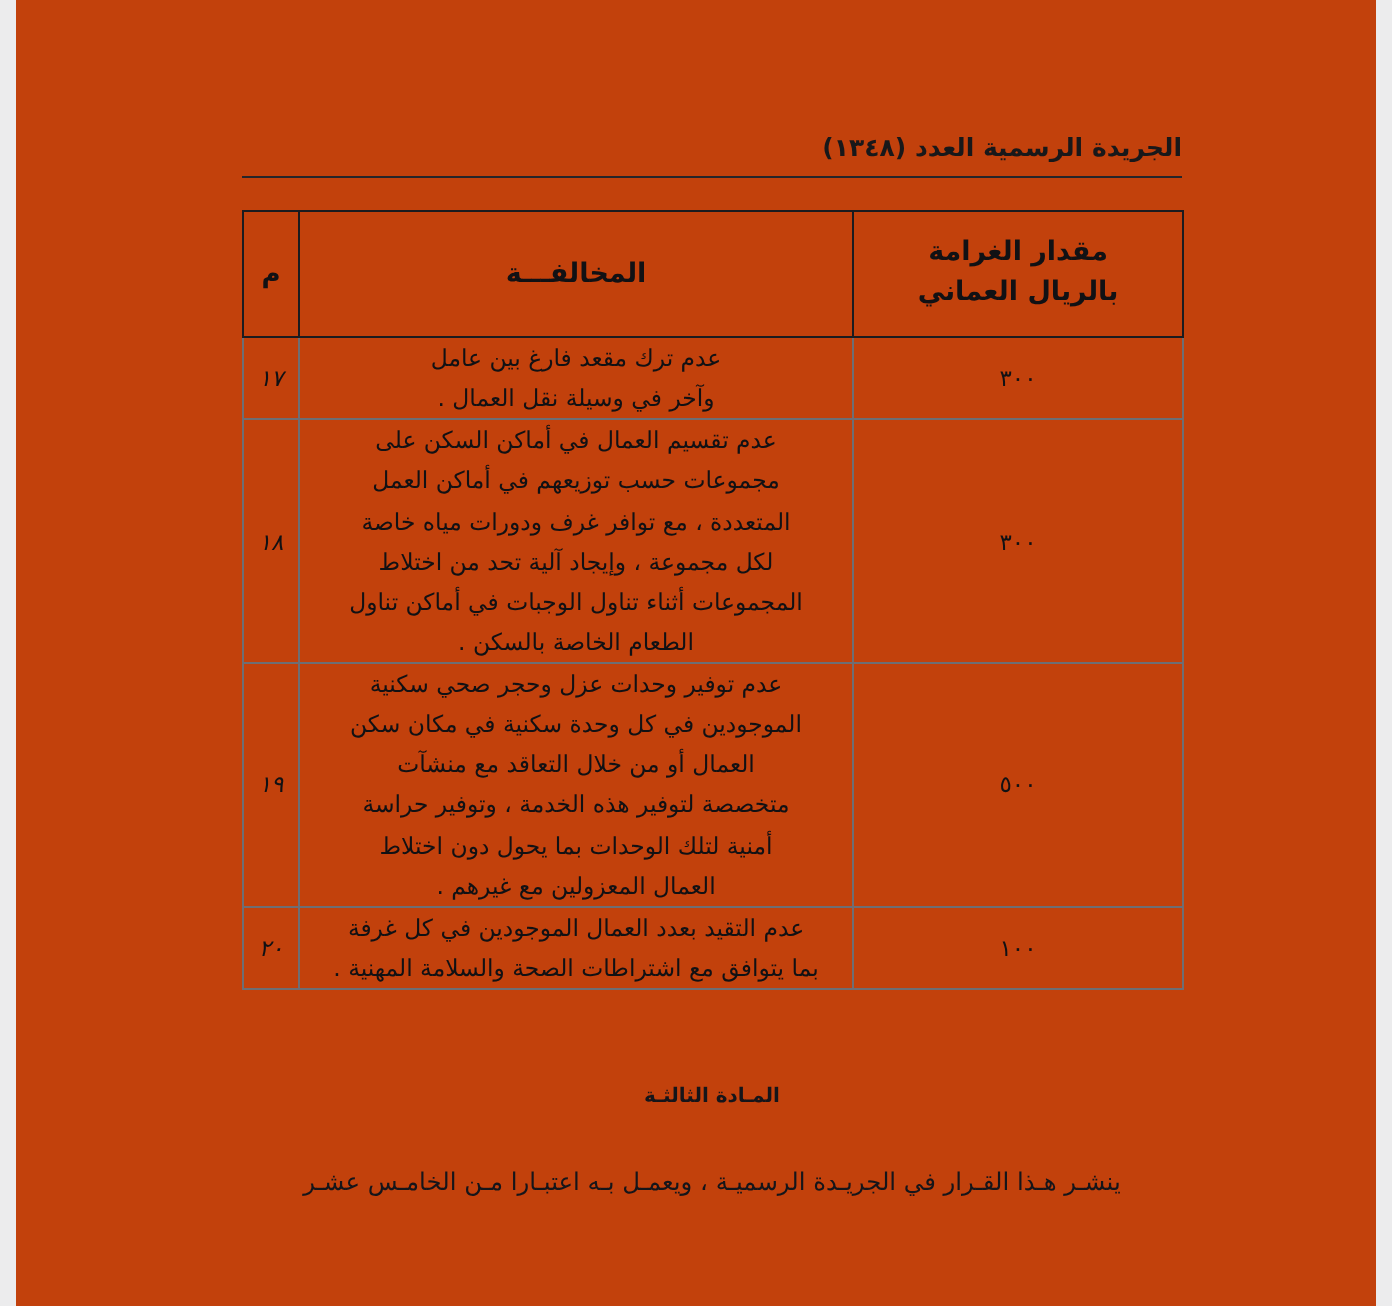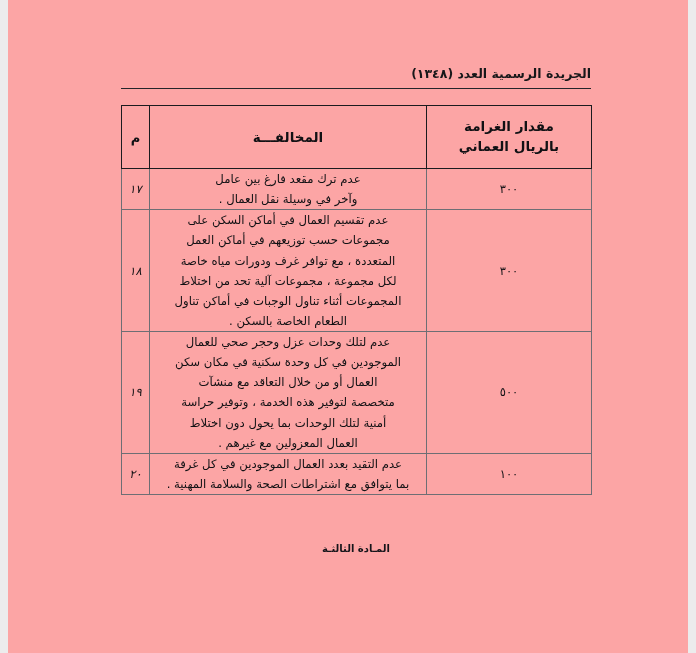--- a/index.html
+++ b/index.html
@@ -12,21 +12,21 @@
     background: #ececed;
     font-family: "DejaVu Sans", "Liberation Sans", sans-serif;
     overflow: hidden;
   }
   .page {
     position: absolute;
     left: 8px;
     top: 0;
     width: 680px;
     height: 653px;
-    background: #fca5a5;
+    background: #c2410c;
   }
   .doc {
     position: absolute;
     left: 113px;
     top: 0;
     width: 470px;
   }
   
   .gazette-header {
     position: absolute;
@@ -168,30 +168,30 @@
             <span>وآخر في وسيلة نقل العمال .</span>
           </td>
           <td class="cell-num">١٧</td>
         </tr>
         <tr>
           <td class="cell-fine">٣٠٠</td>
           <td class="cell-viol">
             <span>عدم تقسيم العمال في أماكن السكن على</span><br>
             <span>مجموعات حسب توزيعهم في أماكن العمل</span><br>
             <span>المتعددة ، مع توافر غرف ودورات مياه خاصة</span><br>
-            <span>لكل مجموعة ، مجموعات آلية تحد من اختلاط</span><br>
+            <span>لكل مجموعة ، وإيجاد آلية تحد من اختلاط</span><br>
             <span>المجموعات أثناء تناول الوجبات في أماكن تناول</span><br>
             <span>الطعام الخاصة بالسكن .</span>
           </td>
           <td class="cell-num">١٨</td>
         </tr>
         <tr>
           <td class="cell-fine">٥٠٠</td>
           <td class="cell-viol">
-            <span>عدم لتلك وحدات عزل وحجر صحي للعمال</span><br>
+            <span>عدم توفير وحدات عزل وحجر صحي سكنية</span><br>
             <span>الموجودين في كل وحدة سكنية في مكان سكن</span><br>
             <span>العمال أو من خلال التعاقد مع منشآت</span><br>
             <span>متخصصة لتوفير هذه الخدمة ، وتوفير حراسة</span><br>
             <span>أمنية لتلك الوحدات بما يحول دون اختلاط</span><br>
             <span>العمال المعزولين مع غيرهم .</span>
           </td>
           <td class="cell-num">١٩</td>
         </tr>
         <tr>
           <td class="cell-fine">١٠٠</td>
@@ -200,16 +200,17 @@
             <span>بما يتوافق مع اشتراطات الصحة والسلامة المهنية .</span>
           </td>
           <td class="cell-num">٢٠</td>
         </tr>
       </tbody>
     </table>
 
     <div class="article-title">المـادة الثالثـة</div>
 
     <div class="closing-para">
+      <span class="ln">ينشـر هـذا القـرار في الجريـدة الرسميـة ، ويعمـل بـه اعتبـارا مـن الخامـس عشـر</span>
     </div>
 
   </div>
 </div>
 
 </body></html>

